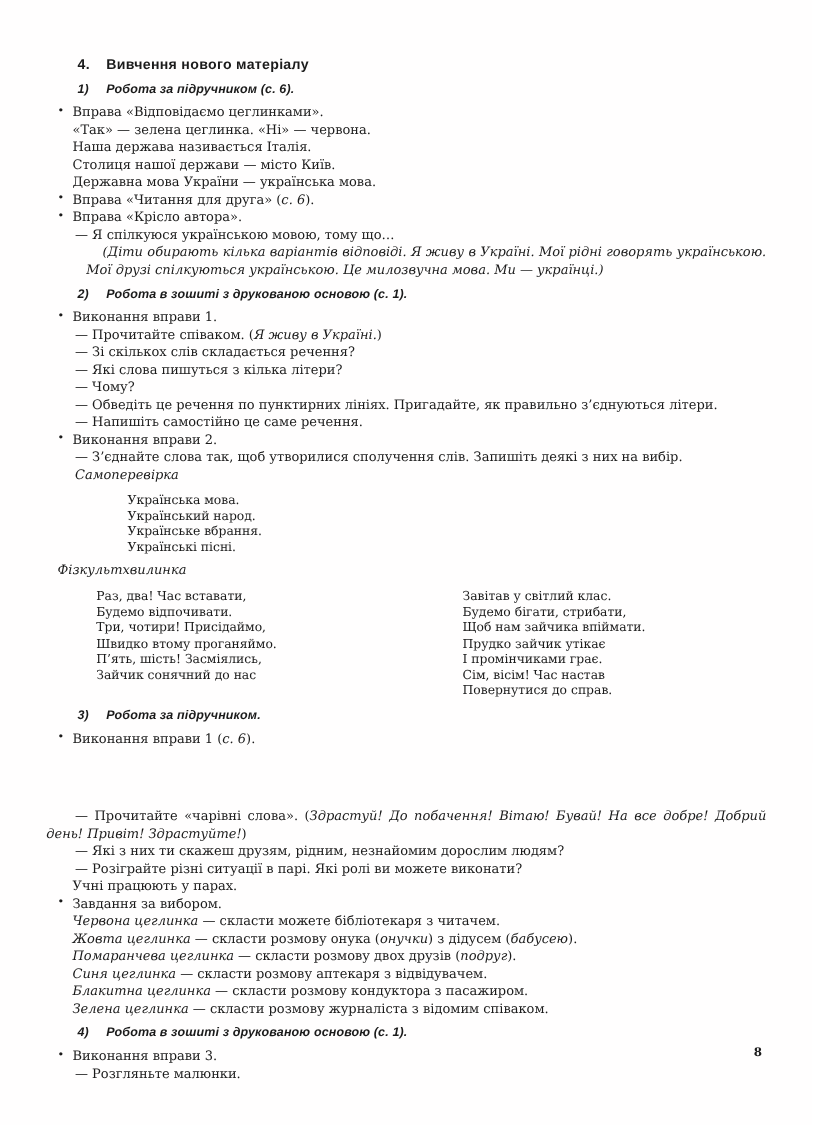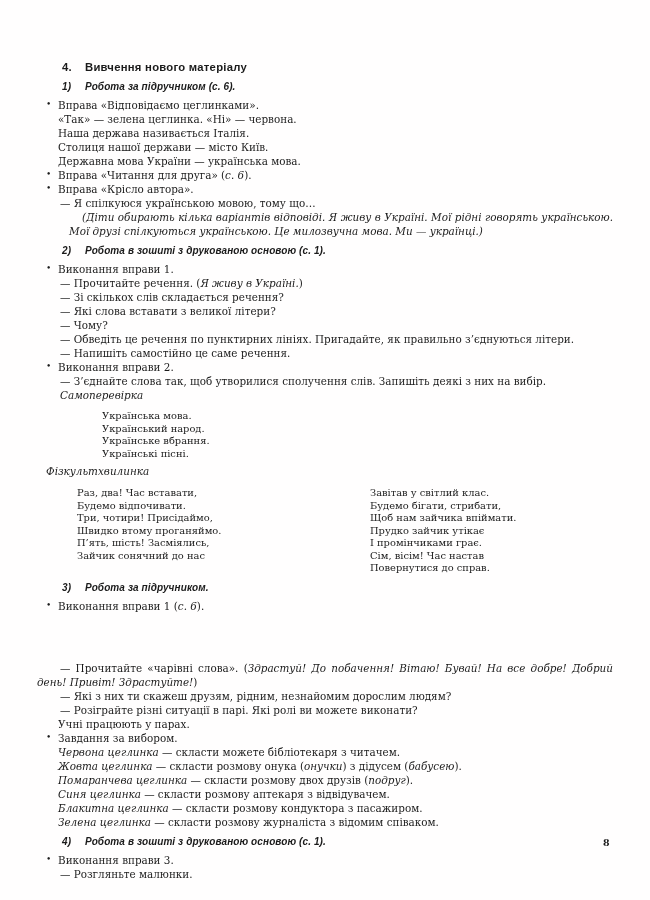--- a/index.html
+++ b/index.html
@@ -2,21 +2,21 @@
 <html lang="uk"><head>
 <meta charset="utf-8">
 <style>
   html,body{margin:0;padding:0;background:#ffffff;}
   .page{
     position:relative;width:650px;height:900px;background:#fffefe;
     color:#1b1b1b;overflow:hidden;
     font-family:"DejaVu Serif",serif;
   }
   .content{
-    position:absolute;left:37px;top:60px;width:576px;
+    position:absolute;left:37px;top:45px;width:576px;
     font-size:10.4px;line-height:14px;
   }
   .heading{
     font-family:"Liberation Sans",sans-serif;font-weight:700;
     font-size:11.3px;letter-spacing:.25px;margin-left:25px;line-height:14px;
   }
   .heading .num,.subheading .num{display:inline-block;width:23px;}
   .subheading{
     font-family:"Liberation Sans",sans-serif;font-weight:700;font-style:italic;
     font-size:10px;margin:6px 0 4px 25px;line-height:14px;letter-spacing:.1px;
@@ -47,23 +47,23 @@
       <div class="line"><span>«Так» — зелена цеглинка. «Ні» — червона.</span></div>
       <div class="line"><span>Наша держава називається Італія.</span></div>
       <div class="line"><span>Столиця нашої держави — місто Київ.</span></div>
       <div class="line"><span>Державна мова України — українська мова.</span></div>
       <div class="bullet"><span class="marker">•</span><span>Вправа «Читання для друга» (</span><span class="it">с. 6</span><span>).</span></div>
       <div class="bullet"><span class="marker">•</span><span>Вправа «Крісло автора».</span></div>
       <div class="dash"><span>— Я спілкуюся українською мовою, тому що…</span></div>
       <div class="para" style="text-indent: 13px; margin-left: 32px;"><span class="it">(Діти обирають кілька варіантів відповіді. Я живу в Україні. Мої рідні говорять українською. Мої друзі спілкуються українською. Це милозвучна мова. Ми — українці.)</span></div>
       <div class="subheading"><span class="num">2)</span><span class="txt">Робота в зошиті з друкованою основою (с. 1).</span></div>
       <div class="bullet"><span class="marker">•</span><span>Виконання вправи 1.</span></div>
-      <div class="dash"><span>— Прочитайте речення. (</span><span class="it">Я живу в Україні.</span><span>)</span></div>
+      <div class="dash"><span>— Прочитайте співаком. (</span><span class="it">Я живу в Україні.</span><span>)</span></div>
       <div class="dash"><span>— Зі скількох слів складається речення?</span></div>
-      <div class="dash"><span>— Які слова вставати з великої літери?</span></div>
+      <div class="dash"><span>— Які слова пишуться з кілька літери?</span></div>
       <div class="dash"><span>— Чому?</span></div>
       <div class="dash para"><span>— Обведіть це речення по пунктирних лініях. Пригадайте, як правильно з’єднуються літери.</span></div>
       <div class="dash"><span>— Напишіть самостійно це саме речення.</span></div>
       <div class="bullet"><span class="marker">•</span><span>Виконання вправи 2.</span></div>
       <div class="dash"><span>— З’єднайте слова так, щоб утворилися сполучення слів. Запишіть деякі з них на вибір.</span></div>
       <div class="label" style="margin-left: 23px;">Самоперевірка</div>
       <div class="list">
         <div class="list-line">Українська мова.</div>
         <div class="list-line">Український народ.</div>
         <div class="list-line">Українське вбрання.</div>

